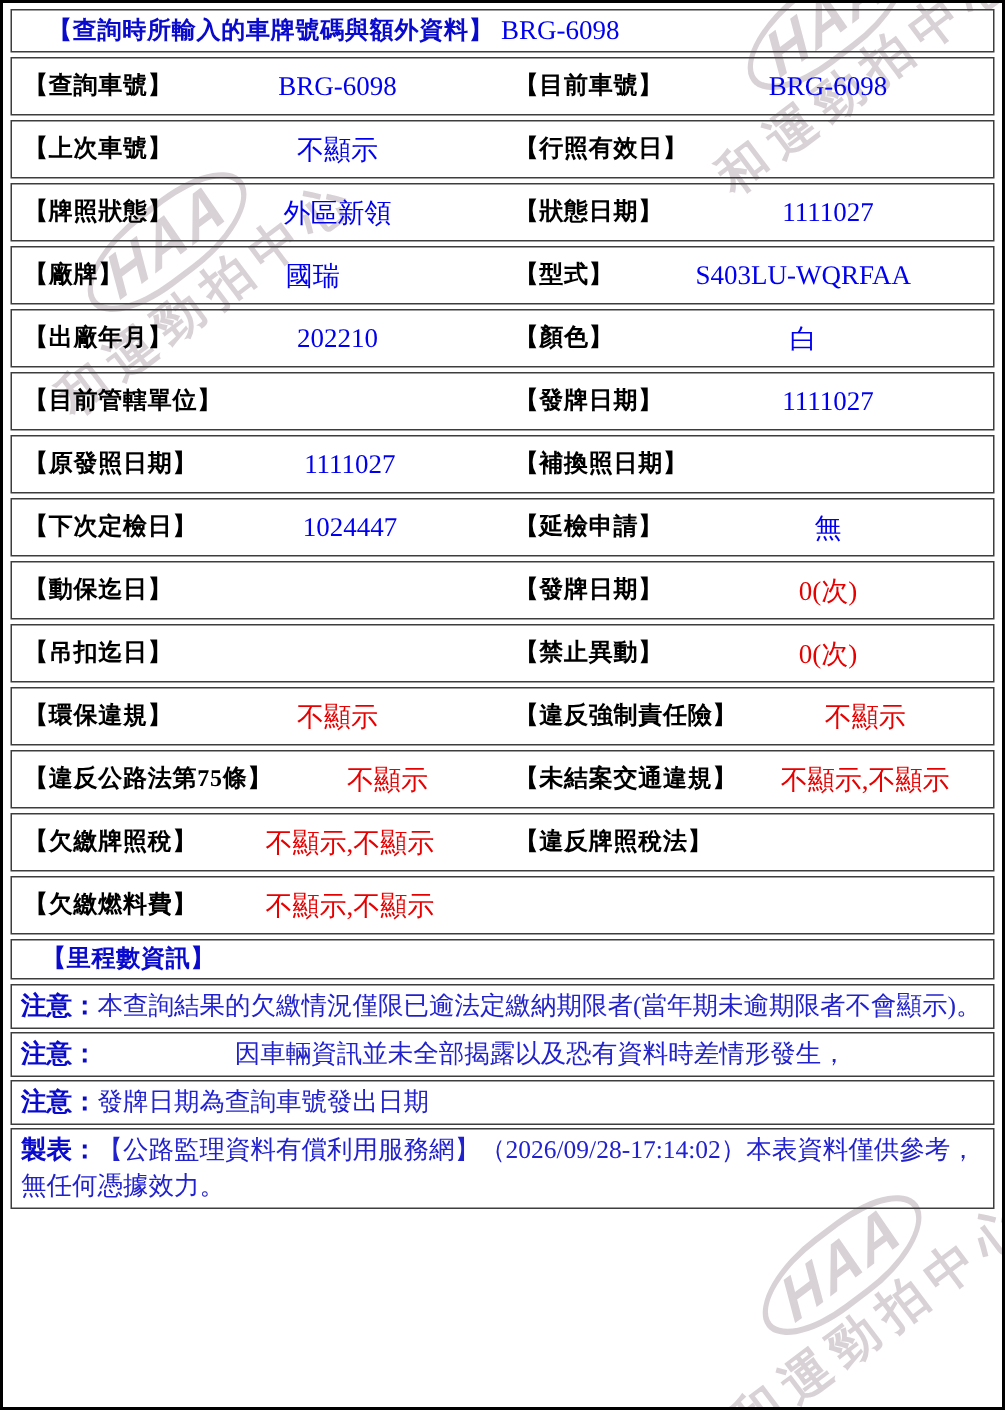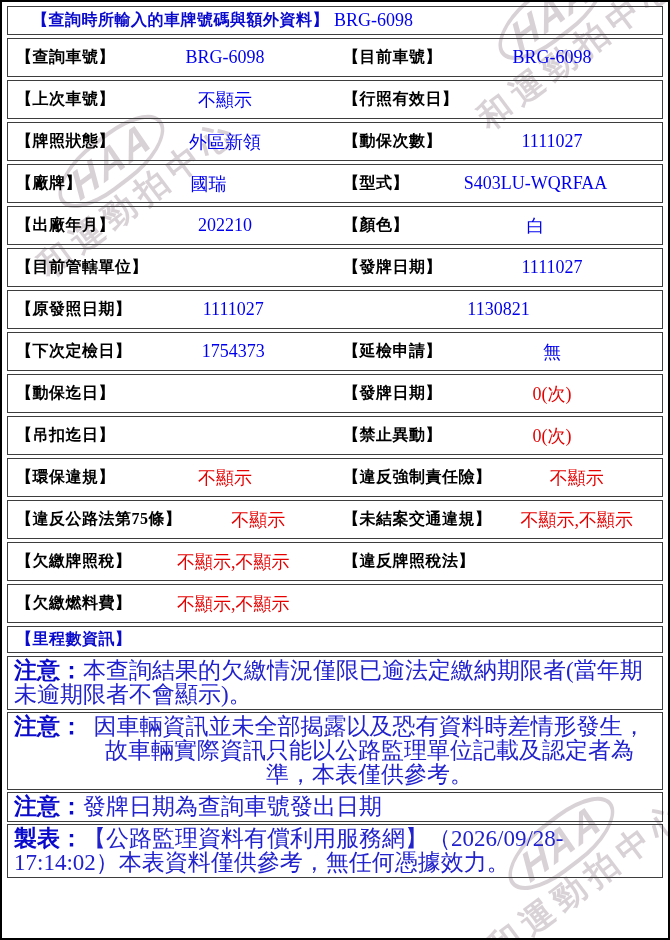--- a/index.html
+++ b/index.html
@@ -41,24 +41,24 @@
   .field-row{height:39px;display:flex;align-items:center;}
   .pair{flex:1 1 50%;display:flex;align-items:center;min-width:0;}
   .flabel{
     font-weight:bold;color:#000;font-size:16px;white-space:nowrap;
     padding-left:8px;letter-spacing:0.5px;flex:0 0 auto;
   }
   .fvalue{flex:1 1 auto;text-align:center;font-size:18px;white-space:nowrap;}
   .tone-blue{color:var(--value_blue);}
   .tone-red{color:var(--alert_red);}
   .section-row{height:27px;display:flex;align-items:center;padding:0 8px;}
-  .section-label{font-weight:bold;color:var(--header_blue);font-size:16px;letter-spacing:0.5px;}
+  .section-label{font-weight:bold;color:var(--header_blue);font-size:16px;letter-spacing:0.5px;margin-left:12px;}
   
   .note{
-    margin-bottom:2px;padding:2px 6px;font-size:23px;line-height:24px;
+    margin-bottom:2px;padding:2px 6px;font-size:17px;line-height:24px;
     color:var(--note_blue);
   }
   .nlabel{font-weight:bold;color:var(--header_blue);}
   .note.hang{display:flex;}
   .note.hang .nlabel{flex:0 0 auto;}
   .note.hang .ntext{flex:1 1 auto;text-align:center;}
   .nline{display:block;}
 </style>
 </head>
 <body>
@@ -104,21 +104,21 @@
       <span class="fvalue tone-blue"></span>
     </div>
   </div>
 
   <div class="row field-row">
     <div class="pair">
       <span class="flabel">【牌照狀態】</span>
       <span class="fvalue tone-blue">外區新領</span>
     </div>
     <div class="pair">
-      <span class="flabel">【動保次數】</span>
+      <span class="flabel">【狀態日期】</span>
       <span class="fvalue tone-blue">1111027</span>
     </div>
   </div>
 
 
   <div class="row field-row">
     <div class="pair">
       <span class="flabel">【廠牌】</span>
       <span class="fvalue tone-blue">國瑞</span>
     </div>
@@ -149,28 +149,28 @@
       <span class="fvalue tone-blue">1111027</span>
     </div>
   </div>
 
   <div class="row field-row">
     <div class="pair">
       <span class="flabel">【原發照日期】</span>
       <span class="fvalue tone-blue">1111027</span>
     </div>
     <div class="pair">
-      <span class="fvalue tone-blue">1130821</span>
+      <span class="flabel">【補換照日期】</span>
     </div>
   </div>
 
   <div class="row field-row">
     <div class="pair">
       <span class="flabel">【下次定檢日】</span>
-      <span class="fvalue tone-blue">1754373</span>
+      <span class="fvalue tone-blue">1024447</span>
     </div>
     <div class="pair">
       <span class="flabel">【延檢申請】</span>
       <span class="fvalue tone-blue">無</span>
     </div>
   </div>
 
   <div class="row field-row">
     <div class="pair">
       <span class="flabel">【動保迄日】</span>
@@ -242,21 +242,20 @@
   </div>
 
   <div class="row note">
     <span class="nlabel">注意：</span><span class="ntext">本查詢結果的欠繳情況僅限已逾法定繳納期限者(當年期未逾期限者不會顯示)。</span>
   </div>
 
   <div class="row note hang">
     <span class="nlabel">注意：</span>
     <span class="ntext">
       <span class="nline">因車輛資訊並未全部揭露以及恐有資料時差情形發生，</span>
-      <span class="nline">故車輛實際資訊只能以公路監理單位記載及認定者為準，本表僅供參考。</span>
     </span>
   </div>
 
   <div class="row note">
     <span class="nlabel">注意：</span><span class="ntext">發牌日期為查詢車號發出日期</span>
   </div>
 
   <div class="row note">
     <span class="nlabel">製表：</span><span class="ntext">【公路監理資料有償利用服務網】（2026/09/28-17:14:02）本表資料僅供參考，無任何憑據效力。</span>
   </div>

